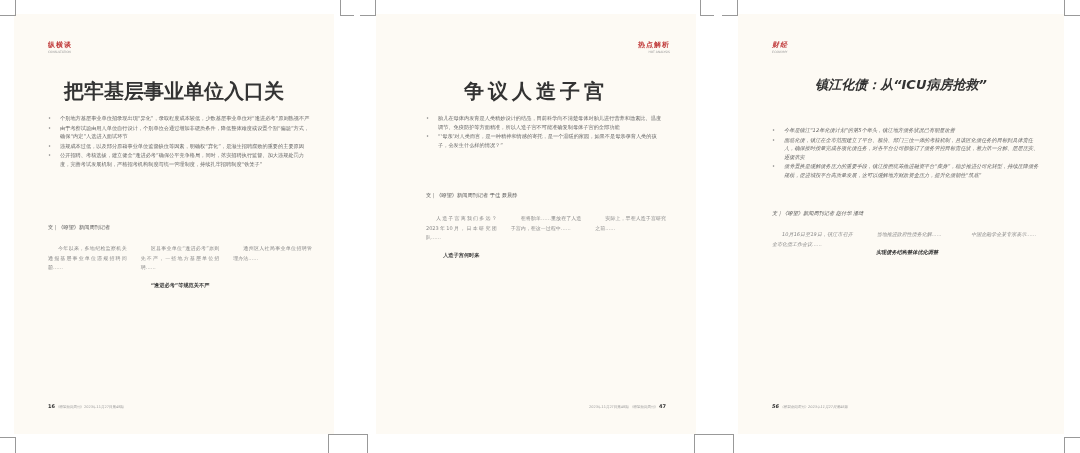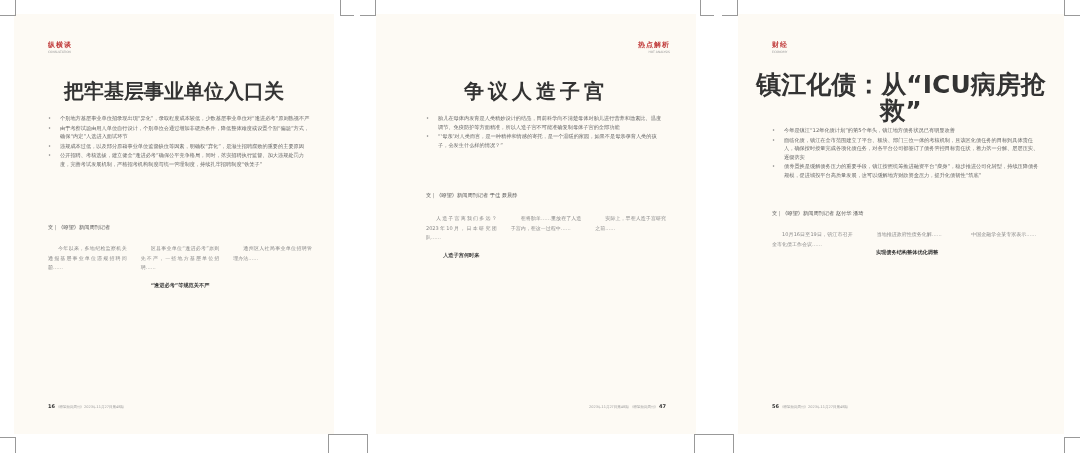--- a/index.html
+++ b/index.html
@@ -73,26 +73,26 @@
       <div class="col">
           <p>在将胎羊……里放在了人造子宫内，在这一过程中……</p>
         </div>
       <div class="col">
           <p>实际上，早在人造子宫研究之前……</p>
         </div>
     </div>
     <div class="footer" style="right:30px;"><span>2023年11月27日第48期 《瞭望新闻周刊》</span> <b>47</b></div>
   </div>
 
-  <div class="page" style="left:738px; width:326px;">
+  <div class="page" style="left:738px; width:326px;font-style:italic;">
     <div class="section-tag" style="left:34px;">
       <span>财经</span>
       <small>ECONOMY</small>
     </div>
-    <div class="title" style="top:58px; font-size:25px; line-height:26px;">
+    <div class="title" style="top:58px; font-size:13px; line-height:26px;">
       <div>镇江化债：从“ICU病房抢救”</div>
     </div>
     <ul class="bullets" style="left:34px; right:22px; top:112px;">
       <li>今年是镇江“12年化债计划”的第5个年头，镇江地方债务状况已有明显改善</li>
       <li>面临化债，镇江在全市范围建立了平台、板块、部门三位一体的考核机制，且该区化债任务的目标到具体责任人，确保按时按量完成各项化债任务，对各平台公司都签订了债务管控目标责任状，着力落一分解、层层压实、逐级落实</li>
       <li>债券置换是缓解债务压力的重要手段，镇江按照统筹推进融资平台“瘦身”，稳步推进公司化转型，持续压降债务规模，促进城投平台高质量发展，这可以缓解地方财政资金压力，提升化债韧性“筑底”</li>
     </ul>
     <div class="byline" style="left:34px; top:196px;">文｜《瞭望》新闻周刊记者 赵付华 潘琦</div>
     <div class="cols" style="left:34px; right:22px; top:216px; height:165px;">
       <div class="col">

